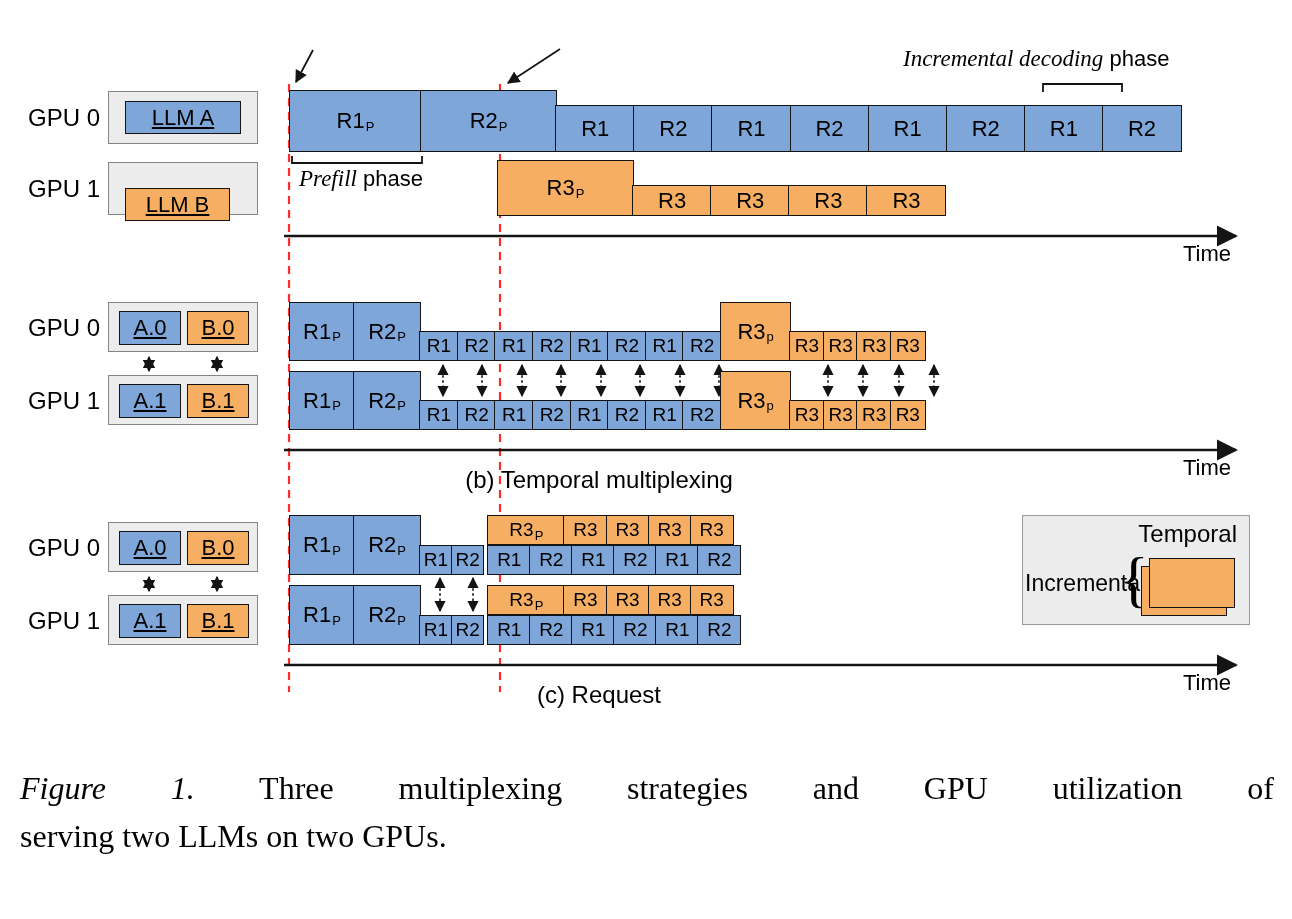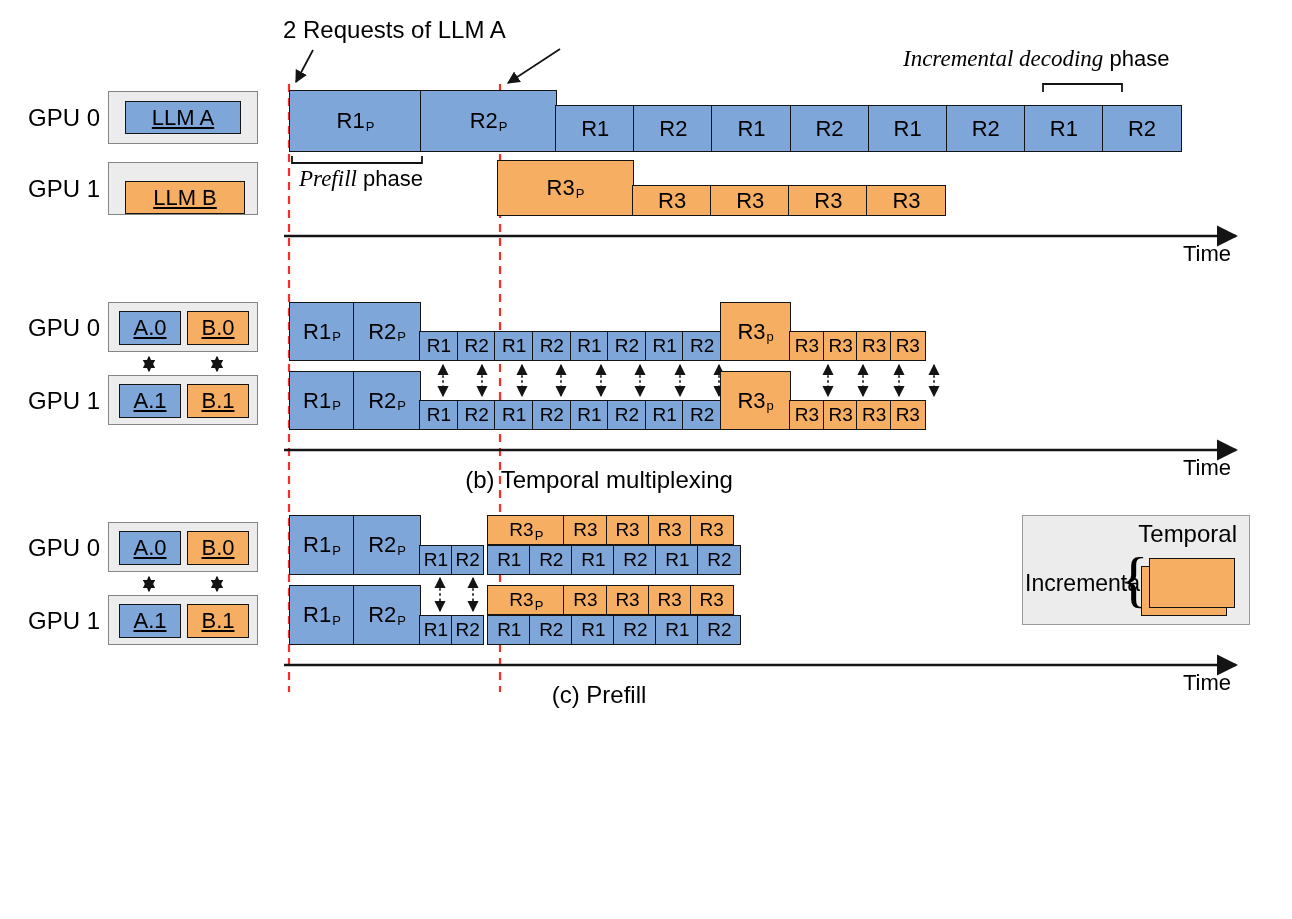--- a/index.html
+++ b/index.html
@@ -116,32 +116,31 @@
     <g>
       <line class="dotv" x1="440" y1="578" x2="440" y2="611" marker-start="url(#arr)" marker-end="url(#arr)"></line>
       <line class="dotv" x1="473" y1="578" x2="473" y2="611" marker-start="url(#arr)" marker-end="url(#arr)"></line>
     </g>
 
     <g>
       <path class="ink" d="M1148 558 v-6 h86 v6"></path>
     </g>
   </svg>
 
-  <div class="annot" style="left:283px;top:16px">2 Requests of LLM A</div>
   <div class="phase-label" style="left:903px;top:46px">
     <span class="it">Incremental decoding</span><span> phase</span>
   </div>
 
   <div class="gpulabel" style="left:28px;top:104px">GPU 0</div>
   <div class="graybox" style="left:108px;top:91px;width:150px;height:53px">
     <div class="chip blue" style="left:16px;top:9px;width:116px;height:33px">LLM A</div>
   </div>
   <div class="gpulabel" style="left:28px;top:175px">GPU 1</div>
   <div class="graybox" style="left:108px;top:162px;width:150px;height:53px">
-    <div class="chip orange" style="left:16px;top:18px;width:120px;height:33px">LLM B</div>
+    <div class="chip orange" style="left:16px;top:25px;width:105px;height:33px">LLM B</div>
   </div>
 
   <div class="row" style="left:289px;top:90px;height:62px">
     <div class="box blue f22" style="width:133px;height:62px">
       <span>R1</span>
         <sub>P</sub>
     </div>
     <div class="box blue f22" style="width:137px;height:62px">
       <span>R2</span>
         <sub>P</sub>
@@ -312,24 +311,31 @@
         <div class="box blue f19 fl1" style="height:30px">R2</div>
         <div class="box blue f19 fl1" style="height:30px">R1</div>
         <div class="box blue f19 fl1" style="height:30px">R2</div>
         <div class="box blue f19 fl1" style="height:30px">R1</div>
         <div class="box blue f19 fl1" style="height:30px">R2</div>
       </div>
     </div>
   </div>
 
   <div class="timelabel" style="left:1183px;top:670px">Time</div>
-  <div class="seccap" style="left:289px;top:681px;width:620px">(c) Prefill</div>
+  <div class="seccap" style="left:289px;top:681px;width:620px">(c) Request</div>
 
   <div class="utilpanel">
     <div class="latlabel">Temporal</div>
     <div class="utillabel">Incremental</div>
     <div class="brace">{</div>
     <div class="obox" style="left:118px;top:50px;width:86px;height:50px"></div>
     <div class="obox" style="left:126px;top:42px;width:86px;height:50px"></div>
   </div>
 
+  <div class="figcap">
+    <div class="l1">
+      <span class="ital">Figure 1.</span>
+      <span>Three multiplexing strategies and GPU utilization of</span>
+    </div>
+    <div class="l2">serving two LLMs on two GPUs.</div>
+  </div>
 
 </div>
 
 </body></html>

